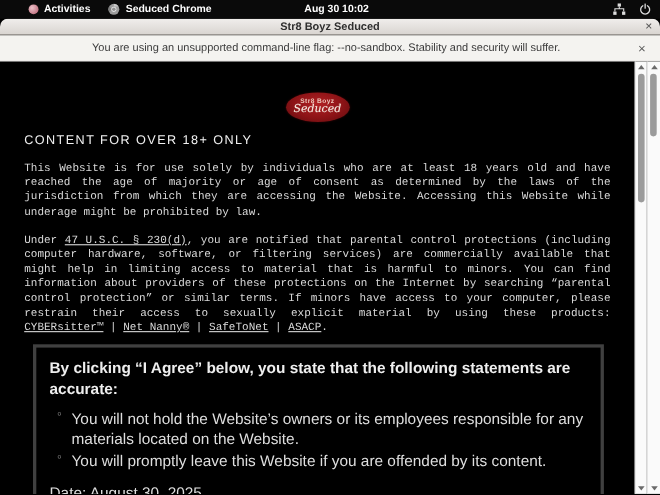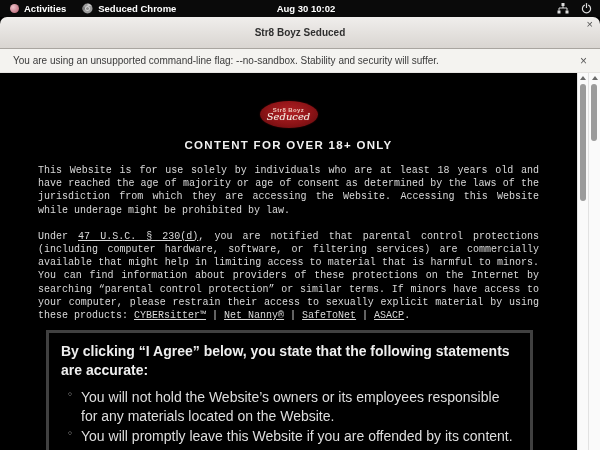--- a/index.html
+++ b/index.html
@@ -2,55 +2,55 @@
 <html><head>
 <meta charset="utf-8">
 <style>
   * { box-sizing: border-box; margin: 0; padding: 0; }
   html, body { width: 600px; height: 450px; overflow: hidden; }
   body { font-family: "Liberation Sans", sans-serif; background: #000; }
 
   
   .topbar { position: relative; height: 17px; background: #0a0a0a; color: #fff;
             display: flex; align-items: center; font-size: 9.5px; font-weight: bold; }
-  .topbar-left { display: flex; align-items: center; gap: 16px; padding-left: 10px; }
+  .topbar-left { display: flex; align-items: center; gap: 16px; padding-left: 26px; }
   .tb-item { display: flex; align-items: center; gap: 5px; cursor: default; }
   .activities-dot { width: 9px; height: 9px; border-radius: 50%;
     background: radial-gradient(circle at 35% 35%, #eec3ca, #b2596a); }
   .tb-clock { position: absolute; left: 12px; right: 0; text-align: center; pointer-events: none; }
   .topbar-right { position: absolute; right: 8px; top: 0; height: 17px;
                   display: flex; align-items: center; gap: 12px; }
 
   
-  .titlebar { position: relative; height: 32px;
+  .titlebar { position: relative; height: 15px;
     background: linear-gradient(#f0eeec, #d9d5d1); border-bottom: 1px solid #a9a5a0;
     border-radius: 7px 7px 0 0; display: flex; align-items: center; justify-content: center;
     font-size: 10px; font-weight: bold; color: #2f2f2f; }
   .titlebar-close { position: absolute; right: 7px; top: 1px; font-size: 11px;
     color: #555; font-weight: normal; cursor: pointer; }
 
   
   .infobar { height: 24px; background: #f4f3f0; border-bottom: 1px solid #e6e4e1;
     display: flex; align-items: center; padding: 0 13px; font-size: 10px; color: #3b3b3b; }
-  .infobar-msg { flex: 1; }
+  .infobar-msg { flex: 1; text-align: center; }
   .infobar-close { font-size: 12px; color: #5a5a5a; cursor: pointer; }
 
   
   .content { height: 393px; display: flex; background: #000; }
-  .main { flex: 1; padding: 28px 38px 0; overflow: hidden; color: #d9d9d9; }
+  .main { flex: 1; padding: 28px 22px 0; overflow: hidden; color: #d9d9d9; }
 
   .logo { width: 58px; height: 27px; margin: 0 auto; border-radius: 50%;
     background: radial-gradient(ellipse at 50% 40%, #b12124 0%, #8c1316 55%, #5c0b0e 100%);
     box-shadow: 0 0 2px #3a0506; display: flex; flex-direction: column;
     align-items: center; justify-content: center; line-height: 1; }
   .logo-top { font-size: 6px; font-weight: bold; letter-spacing: .4px; color: #eec7ba; }
   .logo-script { font-family: "DejaVu Serif", serif; font-style: italic; font-size: 10px;
     color: #f7ece1; margin-top: -1px; text-shadow: 0 0 1px #ffffff66; }
 
-  .heading { margin-top: 11px; text-align: center; font-size: 11.5px; font-weight: 700;
+  .heading { margin-top: 11px; font-size: 11.5px; font-weight: 400;
     letter-spacing: 1.3px; color: #f1f1f1; }
 
   .para { margin-top: 13px; font-size: 10px; line-height: 1.32; text-align: justify; color: #d9d9d9; font-family: Liberation Mono, monospace; }
   .para a, .box a { color: #d9d9d9; text-decoration: underline; cursor: pointer; }
 
   .box { margin: 8px 6px 0 8px; border: 3px solid #404040; padding: 9px 12px 9px;
     font-size: 14px; line-height: 1.38; color: #dedede; }
   .box-intro { font-weight: bold; color: #eeeeee; }
   .bullets { list-style: none; margin-top: 7px; padding-left: 7px; }
   .bullets li { position: relative; padding-left: 13px; margin-top: 1px; }

